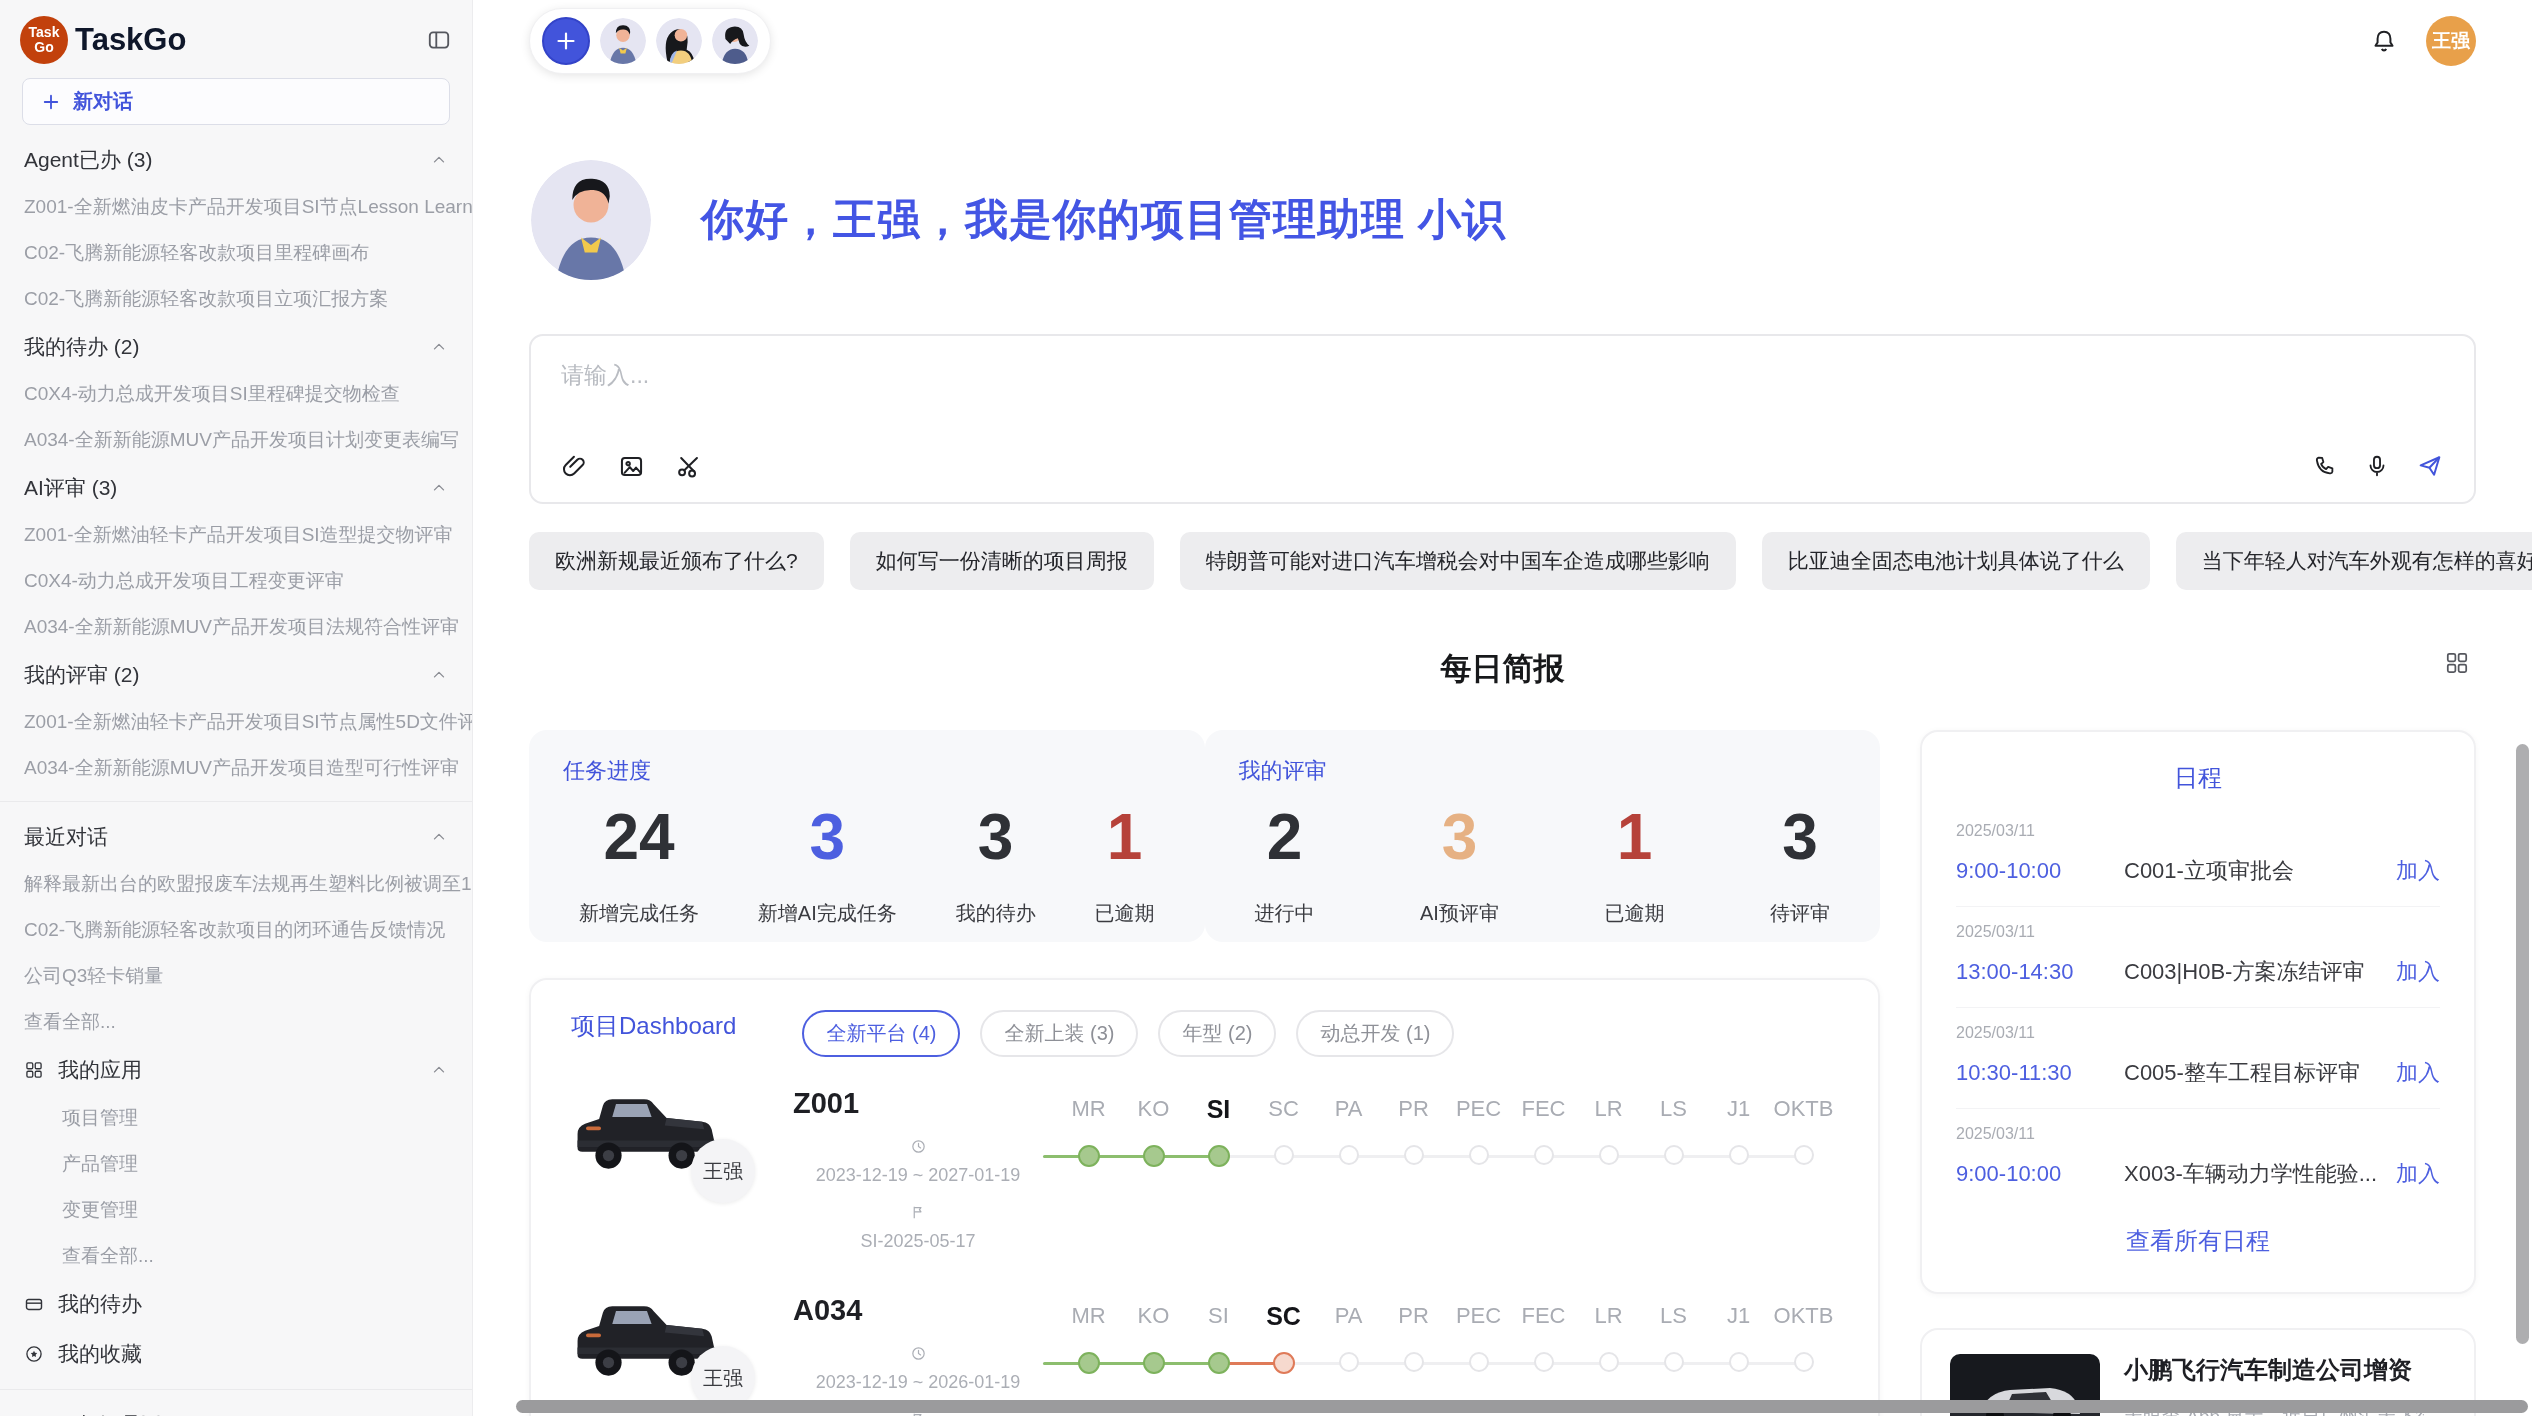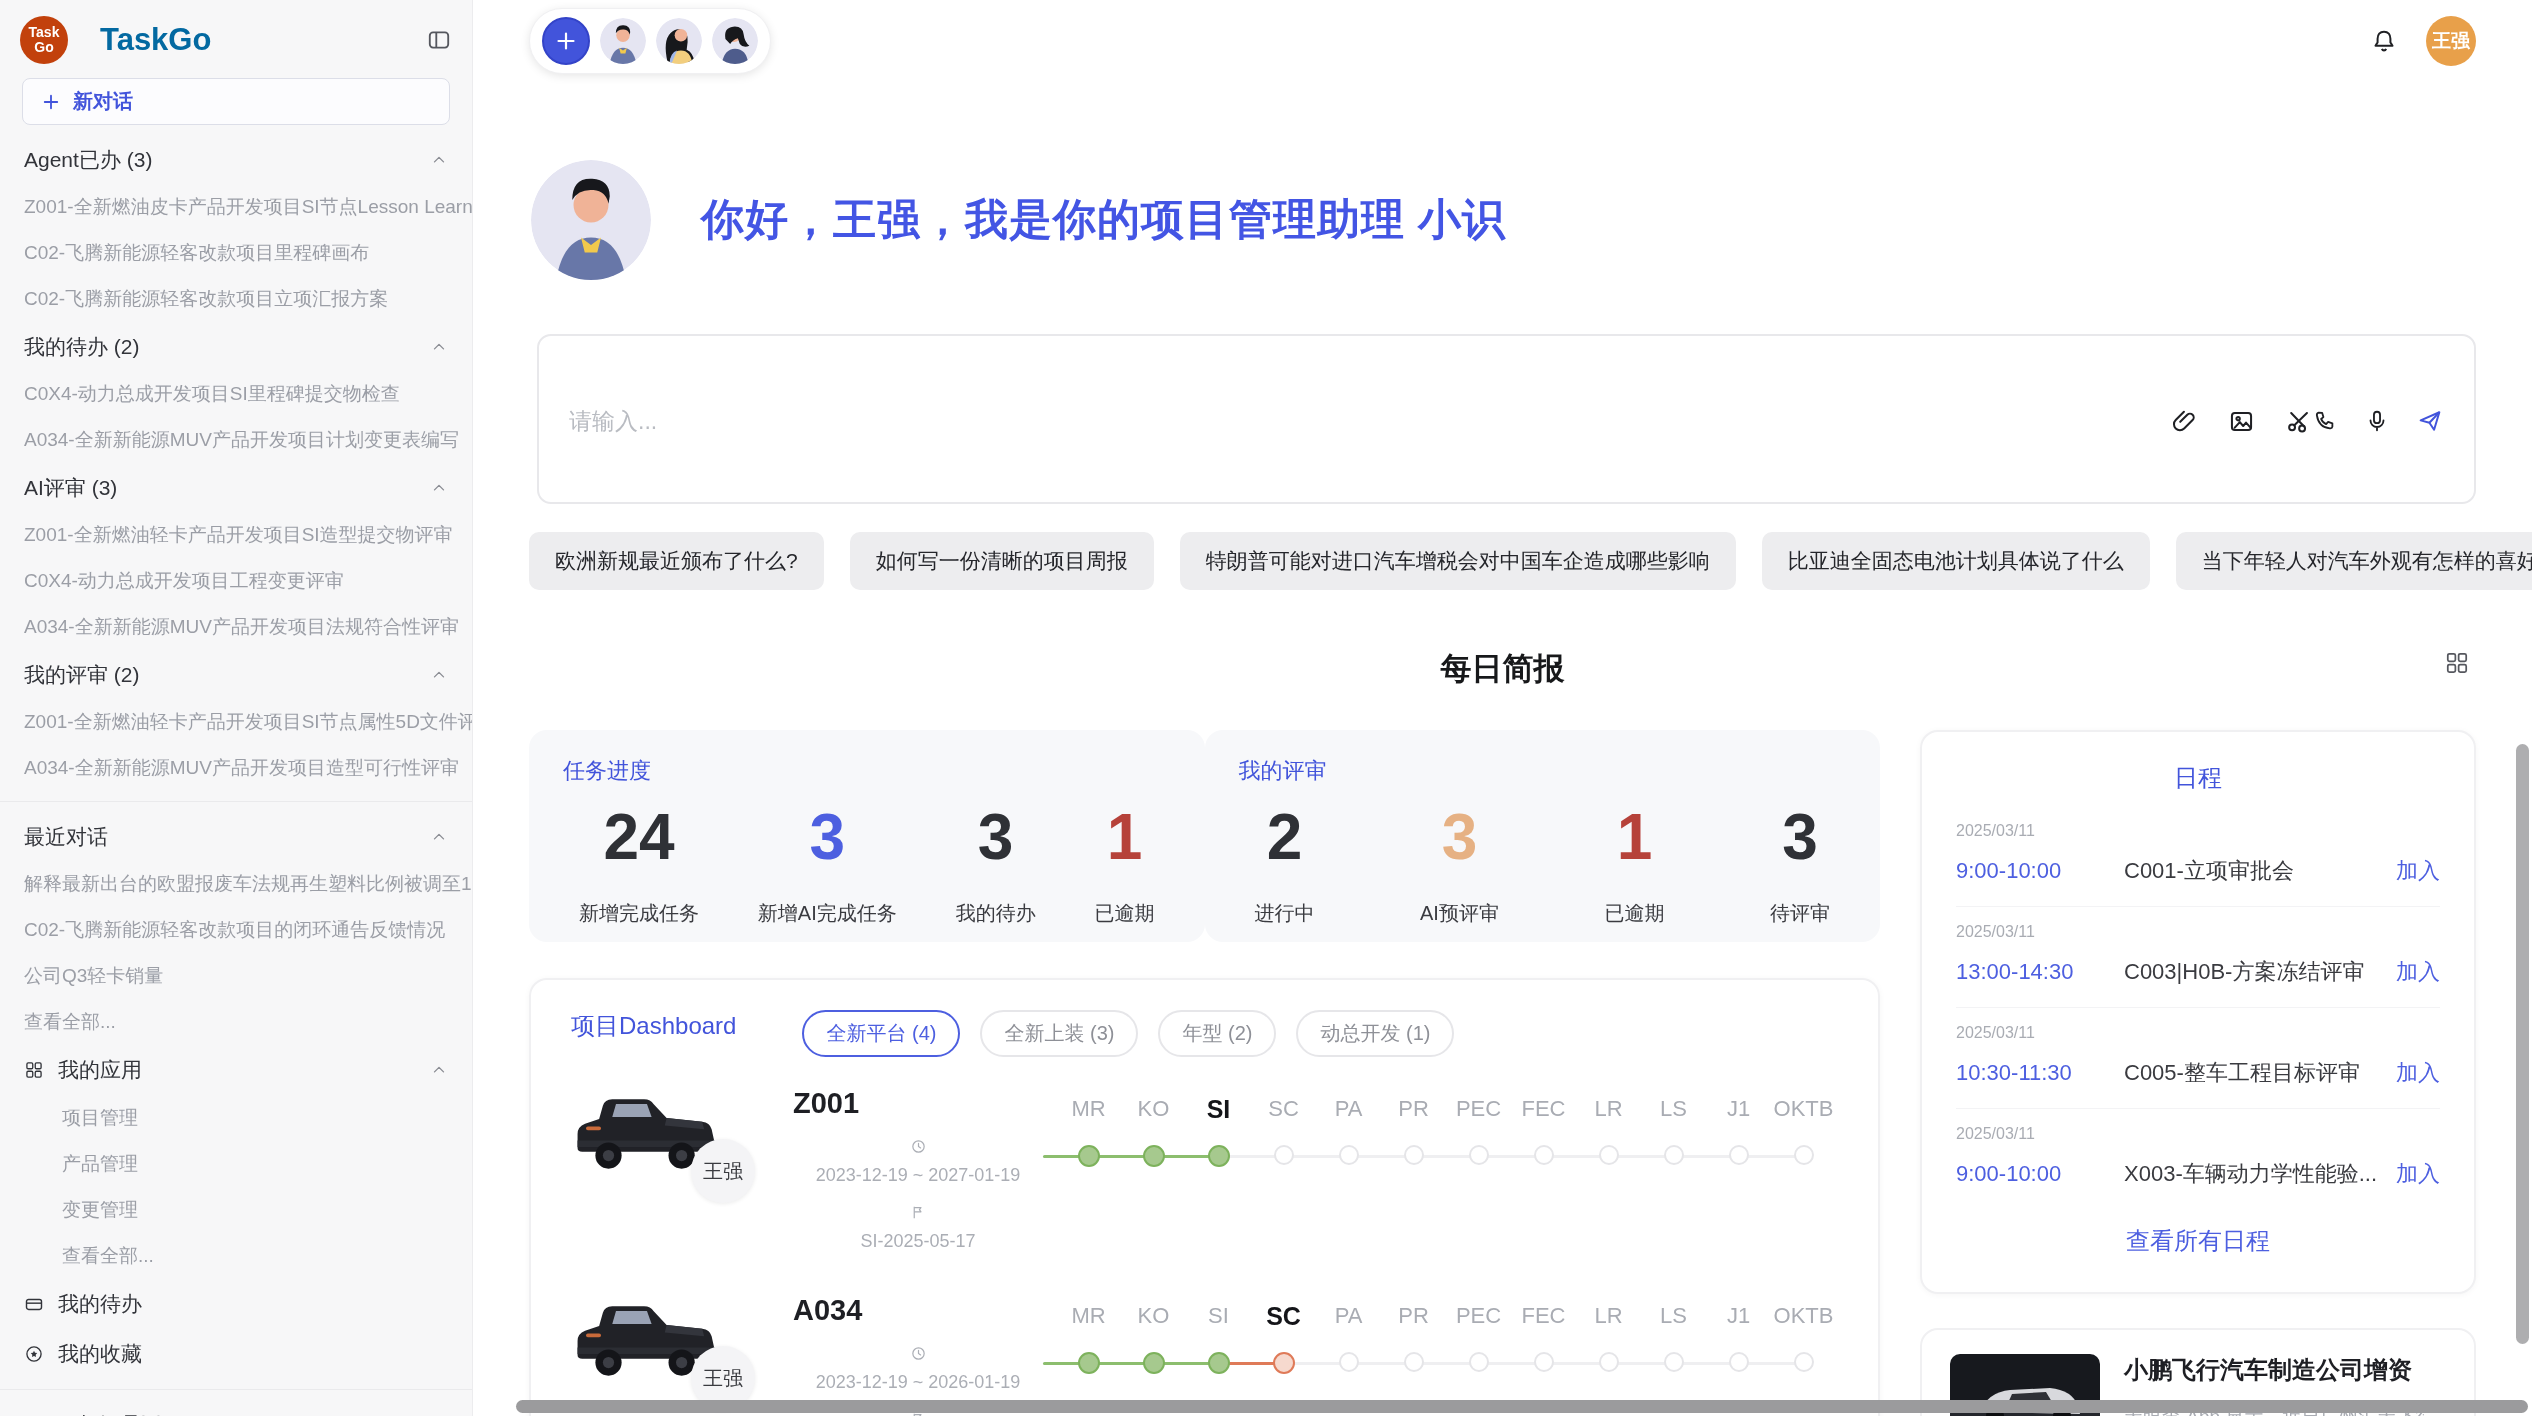--- a/index.html
+++ b/index.html
@@ -5,21 +5,21 @@
   * { margin:0; padding:0; box-sizing:border-box; }
   html,body { width:2532px; height:1416px; }
   body { font-family:"Liberation Sans","DejaVu Sans",sans-serif; background:#fff; overflow:hidden; position:relative; color:#222; }
   .icon { display:block; }
   .app { display:flex; width:100%; height:100%; }
 
   
   .sidebar { width:473px; min-width:473px; height:100%; background:#F7F7F8; border-right:1px solid #ECECEE; display:flex; flex-direction:column; overflow:hidden; }
   .sb-header { display:flex; align-items:center; padding:16px 20px 10px 20px; }
   .logo { width:48px; height:48px; border-radius:50%; background:#c2410c; color:#fff; display:flex; flex-direction:column; align-items:center; justify-content:center; font-size:14px; font-weight:700; line-height:1.05; }
-  .sb-title { font-size:31px; font-weight:800; color:#0369a1; margin-left:32px; flex:1; }
+  .sb-title { font-size:31px; font-weight:800; color:#0f172a; margin-left:7px; flex:1; }
   .panel-btn { color:#55575E; cursor:pointer; }
   .new-chat { margin:4px 22px 10px; height:47px; background:#FCFCFE; border:1px solid #DCDEE8; border-radius:8px; display:flex; align-items:center; padding-left:18px; gap:12px; color:#4254DB; font-size:20px; font-weight:600; cursor:pointer; }
   .sb-scroll { flex:1; overflow:hidden; }
   .sec-header { display:flex; align-items:center; justify-content:space-between; padding:11px 24px 10px; font-size:21px; color:#32343A; font-weight:500; }
   .chev { color:#8A8C93; }
   .sb-item { padding:10px 24px; font-size:19px; color:#9B9EA6; white-space:nowrap; overflow:hidden; cursor:pointer; }
   .sb-divider { height:1px; background:#EAEAEC; margin:10px 0; }
   .app-row { display:flex; align-items:center; gap:14px; padding:11px 24px; font-size:21px; color:#32343A; cursor:pointer; }
   .app-row .chev { margin-left:auto; }
   .sub-item { padding:10px 24px 10px 62px; font-size:19px; color:#9B9EA6; cursor:pointer; }
@@ -31,21 +31,21 @@
   .plus-btn { width:48px; height:48px; border-radius:50%; background:#4254DB; color:#fff; display:flex; align-items:center; justify-content:center; border:2px solid #3343C8; cursor:pointer; }
   .avatar { width:46px; height:46px; border-radius:50%; overflow:hidden; cursor:pointer; }
   .topbar-right { display:flex; align-items:center; gap:28px; padding-top:8px; }
   .bell { color:#1F2024; cursor:pointer; }
   .user-avatar { width:50px; height:50px; border-radius:50%; background:#E8A04A; color:#fff; font-size:19px; display:flex; align-items:center; justify-content:center; font-weight:600; cursor:pointer; }
 
   .greeting { display:flex; align-items:center; margin-top:66px; padding-left:2px; }
   .greet-avatar { width:120px; height:120px; border-radius:50%; overflow:hidden; }
   .greet-text { margin-left:50px; font-size:43px; font-weight:800; color:#4355E4; letter-spacing:1px; }
 
-  .input-box { margin-top:54px; border:2px solid #E8E8EB; border-radius:14px; height:170px; padding:26px 30px 22px; display:flex; flex-direction:row; justify-content:space-between; background:#fff;margin-left:8px; }
+  .input-box { margin-top:54px; border:2px solid #E8E8EB; border-radius:14px; height:170px; padding:26px 30px 22px; display:flex; flex-direction:column; justify-content:space-between; background:#fff; }
   .input-field { border:none; outline:none; font-size:23px; color:#222; width:60%; background:transparent; }
   .input-field::placeholder { color:#B9BCC2; }
   .input-actions { display:flex; align-items:center; justify-content:space-between; }
   .left-icons, .right-icons { display:flex; gap:30px; align-items:center; color:#1F2024; }
   .right-icons { gap:26px; }
   .send { color:#4254DB; }
   .act { cursor:pointer; }
 
   .chips { display:flex; gap:26px; margin-top:28px; }
   .chip { background:#EDEDEF; border-radius:10px; padding:15px 26px; font-size:21px; color:#25262B; white-space:nowrap; cursor:pointer; }

